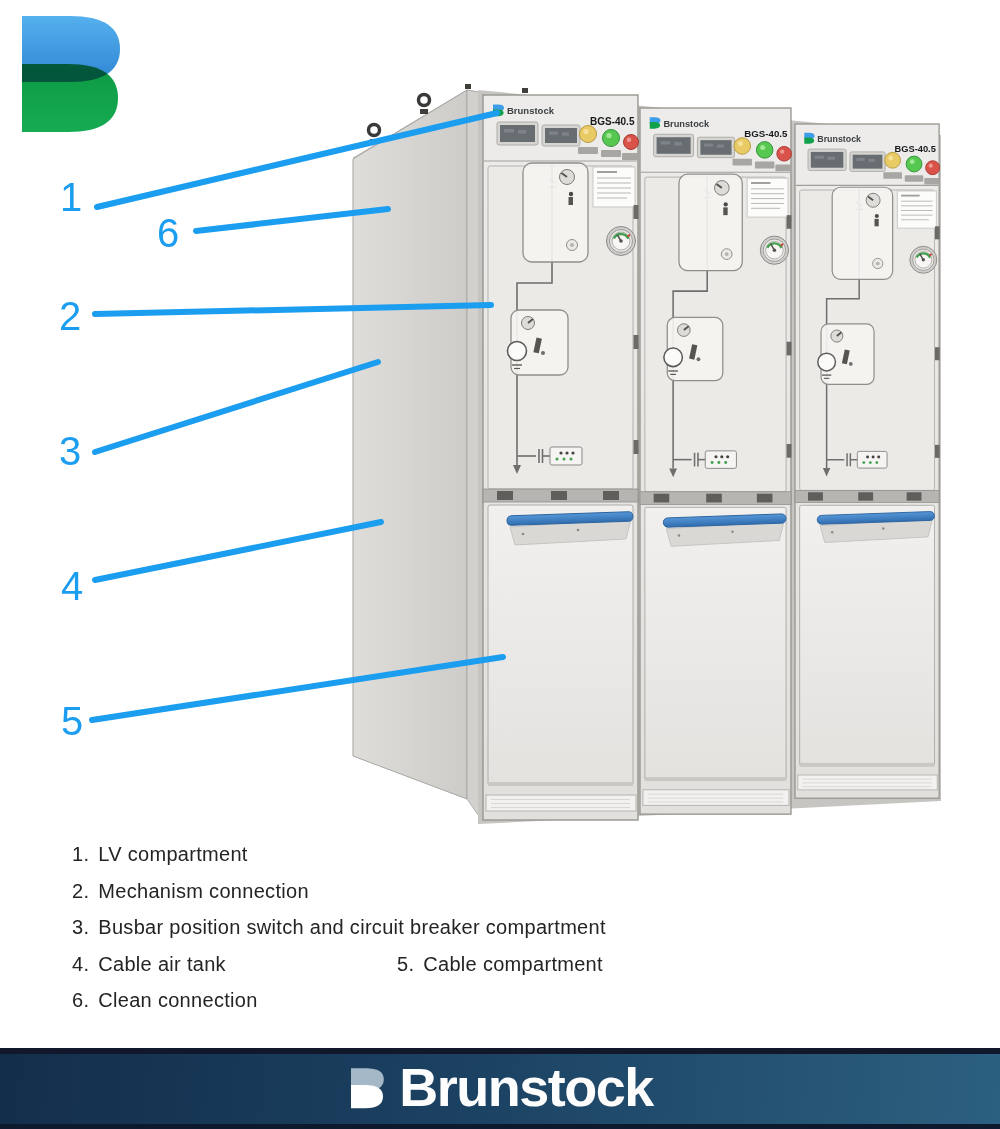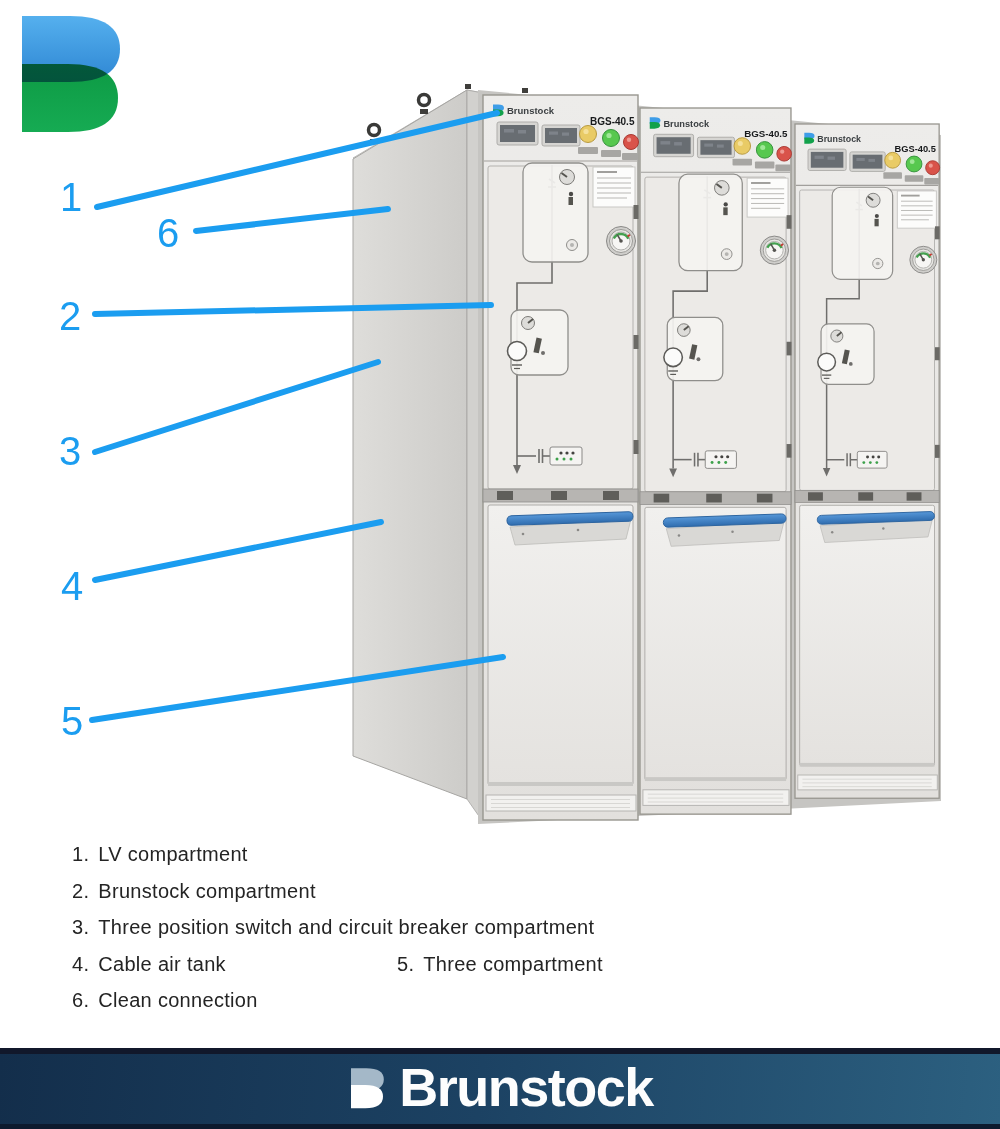--- a/index.html
+++ b/index.html
@@ -234,29 +234,29 @@
   <div class="callout-num" style="left:70px;top:316px;">2</div>
   <div class="callout-num" style="left:70px;top:451px;">3</div>
   <div class="callout-num" style="left:72px;top:586px;">4</div>
   <div class="callout-num" style="left:72px;top:721px;">5</div>
 
   <div class="legend">
     <div class="lg-row">
       <span class="lg-num">1.</span><span class="lg-t">LV compartment</span>
     </div>
     <div class="lg-row">
-      <span class="lg-num">2.</span><span class="lg-t">Brunstock compartment</span>
-    </div>
-    <div class="lg-row">
-      <span class="lg-num">3.</span><span class="lg-t">Three position switch and circuit breaker compartment</span>
+      <span class="lg-num">2.</span><span class="lg-t">Mechanism connection</span>
+    </div>
+    <div class="lg-row">
+      <span class="lg-num">3.</span><span class="lg-t">Busbar position switch and circuit breaker compartment</span>
     </div>
     <div class="lg-row">
       <span class="lg-num">4.</span><span class="lg-t">Cable air tank</span>
       <span class="lg-second">
-        <span class="lg-num">5.</span><span class="lg-t">Three compartment</span>
+        <span class="lg-num">5.</span><span class="lg-t">Cable compartment</span>
       </span>
     </div>
     <div class="lg-row">
       <span class="lg-num">6.</span><span class="lg-t">Clean connection</span>
     </div>
   </div>
 
   <div class="footer">
     <div class="footer-inner">
       <svg width="40" height="48" viewBox="0 0 100 120">

